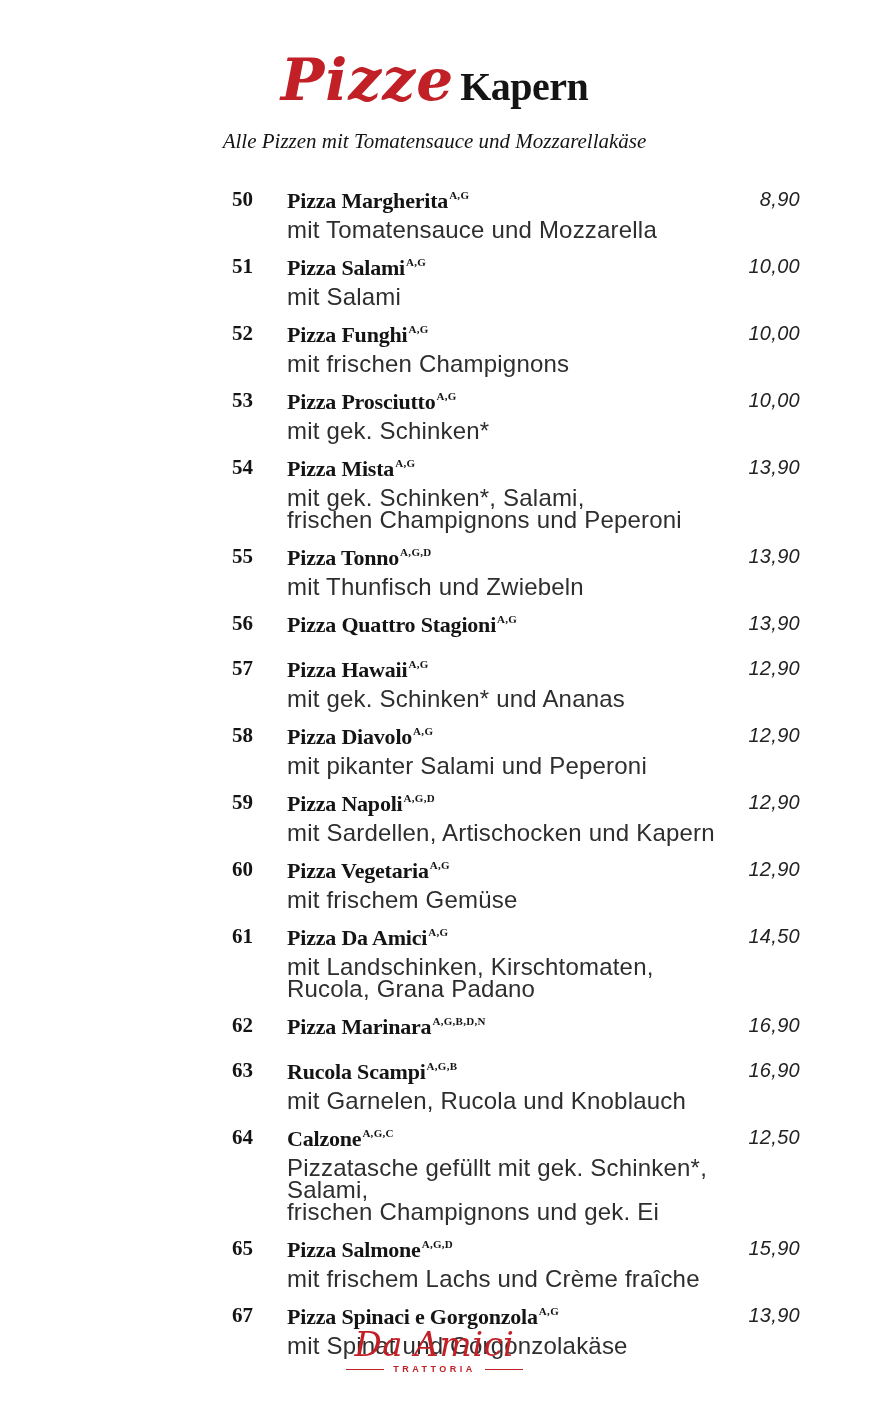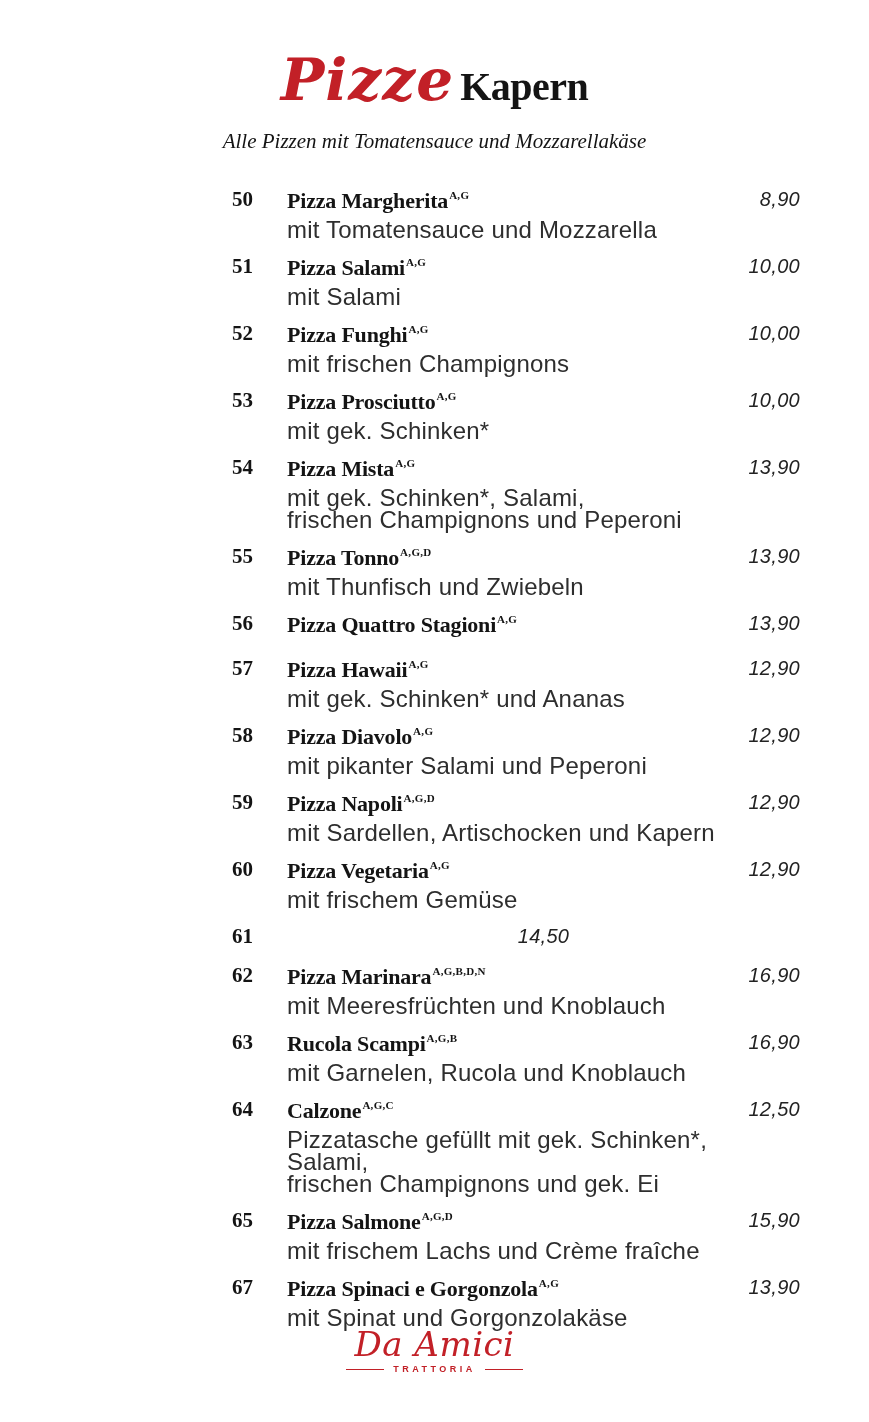--- a/index.html
+++ b/index.html
@@ -208,32 +208,38 @@
         </div>
         <div class="item-desc">
             <div>mit frischem Gemüse</div>
           </div>
       </div>
       <div class="item-price">12,90</div>
     </div>
 
     <div class="item">
       <div class="item-num">61</div>
+      <div class="item-body">
+        <div class="item-name-line">
+          <span class="item-name">Pizza Da Amici</span><span class="item-allergens">A,G</span>
+        </div>
+        <div class="item-desc">
+            <div>mit Landschinken, Kirschtomaten,</div>
+            <div>Rucola, Grana Padano</div>
+          </div>
+      </div>
       <div class="item-price">14,50</div>
     </div>
 
     <div class="item">
       <div class="item-num">62</div>
       <div class="item-body">
         <div class="item-name-line">
           <span class="item-name">Pizza Marinara</span><span class="item-allergens">A,G,B,D,N</span>
         </div>
-        <div class="item-desc">
-            <div>mit Meeresfrüchten und Knoblauch</div>
-          </div>
       </div>
       <div class="item-price">16,90</div>
     </div>
 
     <div class="item">
       <div class="item-num">63</div>
       <div class="item-body">
         <div class="item-name-line">
           <span class="item-name">Rucola Scampi</span><span class="item-allergens">A,G,B</span>
         </div>

